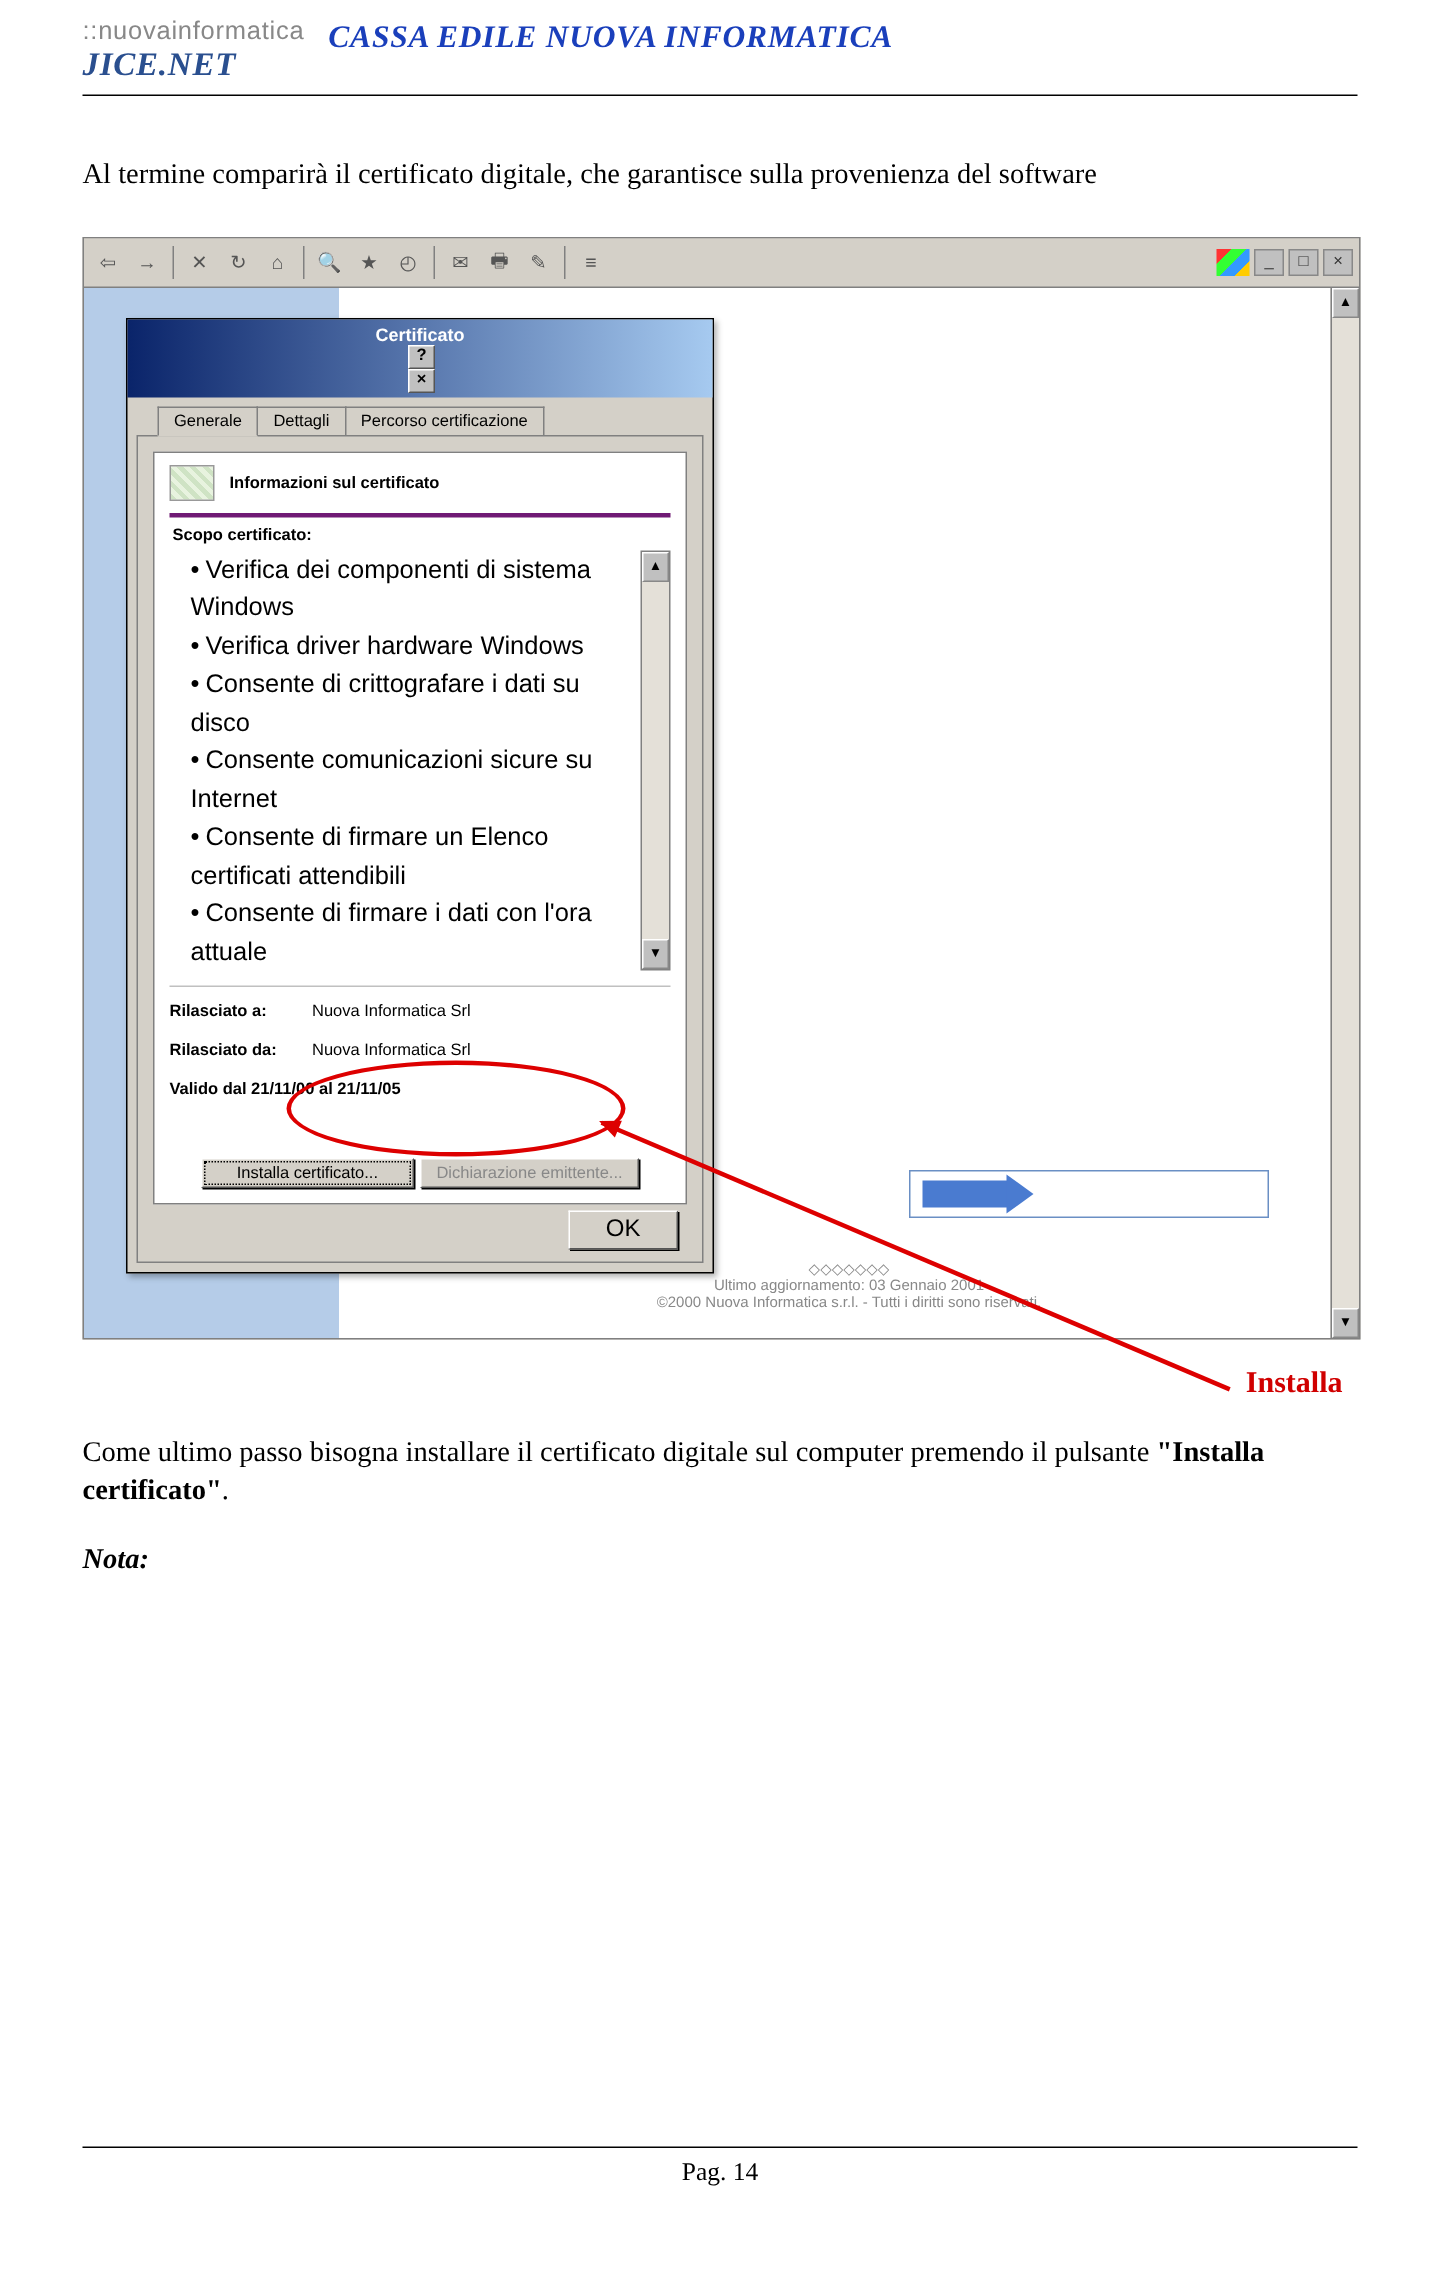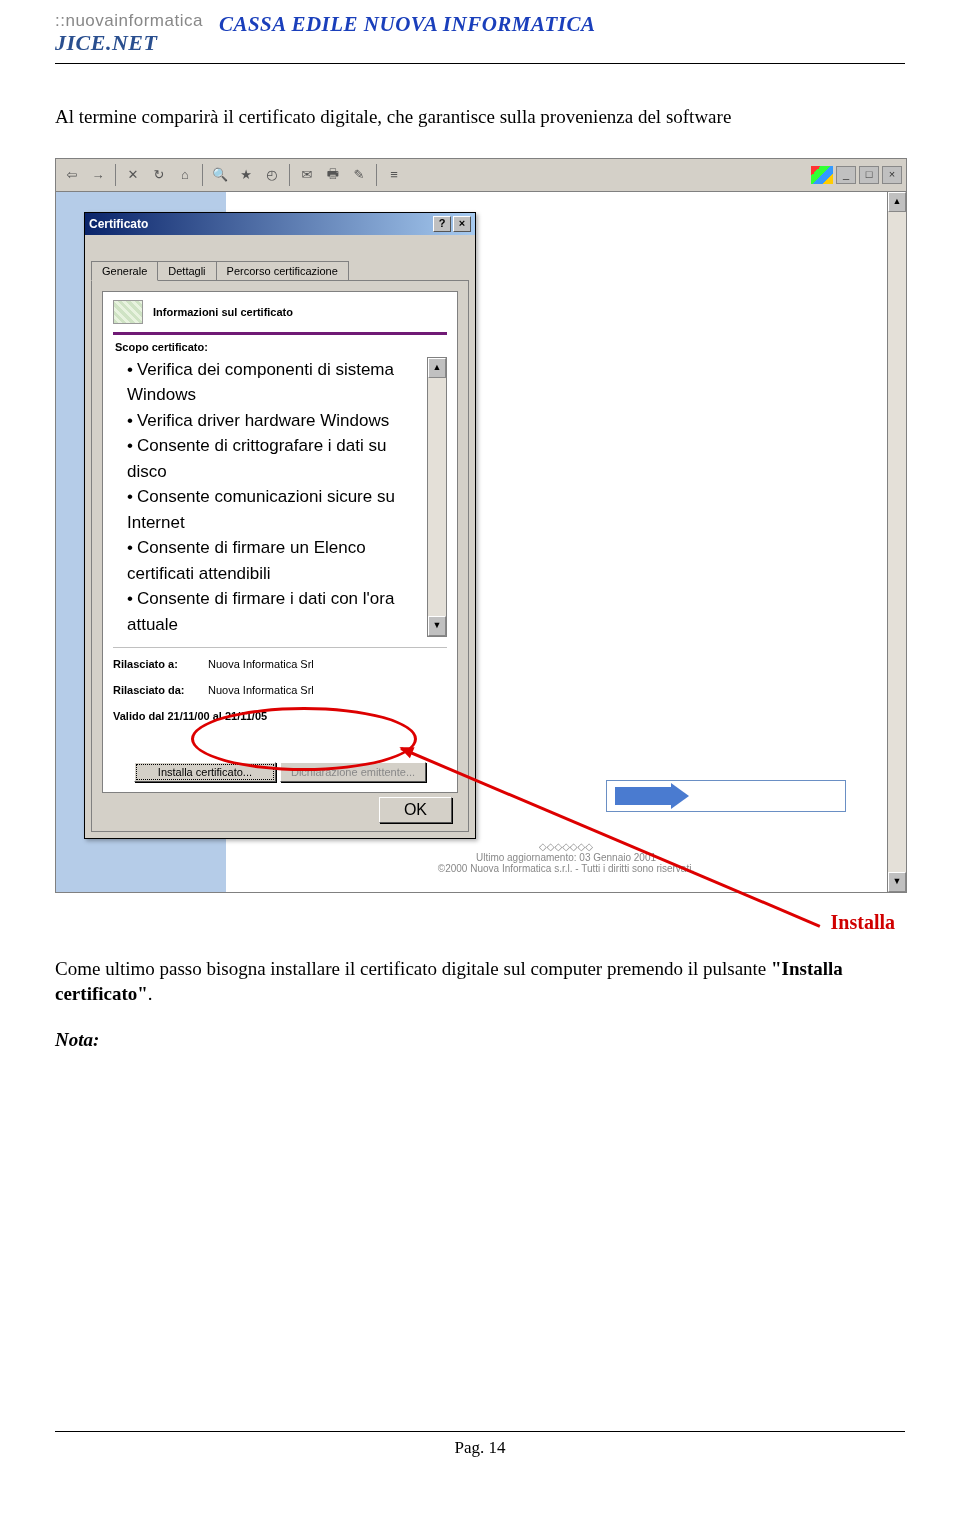--- a/index.html
+++ b/index.html
@@ -157,28 +157,28 @@
     box-shadow: 2px 2px 4px rgba(0,0,0,.3);
   }
   .dlg-title {
     background: linear-gradient(to right, #0a246a, #a6caf0);
     color: #fff;
     font-size: 12px;
     padding: 3px 4px;
     font-weight: bold;
     display:flex;
     align-items:center;
+    flex-direction:column;
   }
   .dlg-title .sp{flex:1;}
   .dlg-title .tctrl{ width:16px; height:14px; background:#c0c0c0; color:#000; text-align:center; line-height:12px; margin-left:2px; font-size:11px; border:1px solid #fff; border-right-color:#555; border-bottom-color:#555;}
   .tabs-row{
     display:flex;
-    padding: 6px 6px 0 6px;
+    padding: 6px 6px 0 20px;
     font-size:11px;
-    margin-top:20px;
   }
   .tab{
     padding: 3px 10px;
     background:#d4d0c8;
     border:1px solid #808080;
     border-bottom:none;
     margin-right:-1px;
     position:relative;
   }
   .tab.active{

